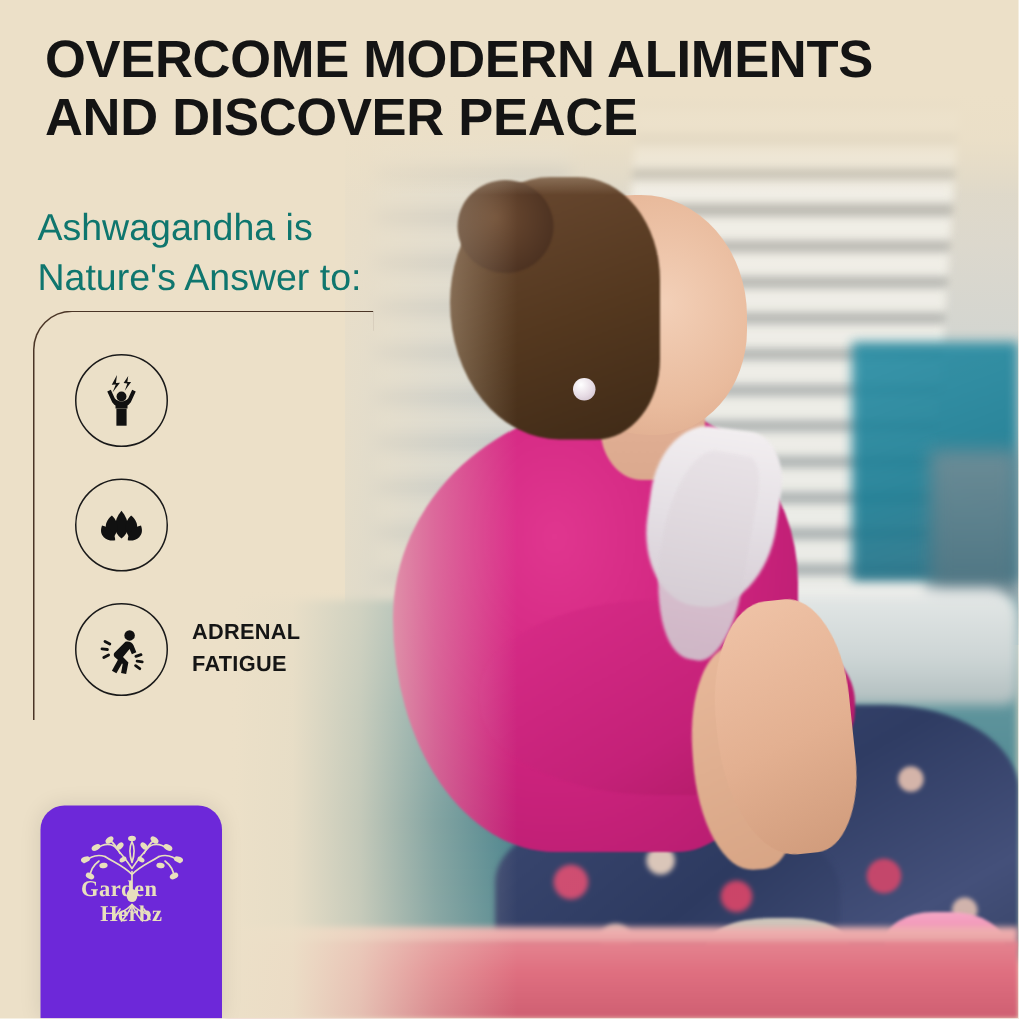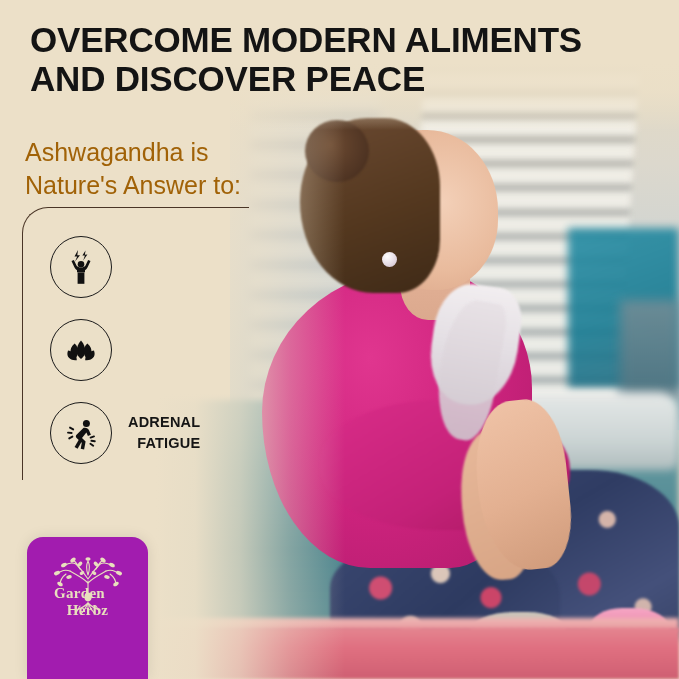--- a/index.html
+++ b/index.html
@@ -256,21 +256,21 @@
   }
 
   .subhead {
     position: absolute;
     left: 25px; top: 136px;
     width: 250px;
     margin: 0;
     font-size: 25px;
     line-height: 1.3;
     font-weight: 400;
-    color: #a16207;
+    color: #0f766e;
   }
 
   
   .bracket {
     position: absolute;
     left: 22px; top: 207px;
     width: 226px; height: 272px;
     border-left: 1.6px solid #4a3526;
     border-top: 1.6px solid #4a3526;
     border-right: none;
@@ -282,21 +282,21 @@
     position: absolute;
     left: 50px; top: 236px;
     width: 240px;
   }
   .benefit {
     display: flex;
     align-items: center;
     height: 62px;
     margin-bottom: 21px;
   }
-  .benefit:last-child { margin-bottom: 0; text-align: right; }
+  .benefit:last-child { margin-bottom: 0; }
   .b-circle {
     width: 60px; height: 60px;
     min-width: 60px;
     border: 1.8px solid #1a1a1a;
     border-radius: 50%;
     display: flex;
     align-items: center;
     justify-content: center;
     background: rgba(236,224,200,0.45);
   }
@@ -310,21 +310,21 @@
     color: #151515;
     text-transform: uppercase;
     white-space: pre-line;
   }
 
   
   .badge {
     position: absolute;
     left: 27px; top: 537px;
     width: 121px; height: 142px;
-    background: #a21caf;
+    background: #6d28d9;
     border-radius: 16px 16px 0 0;
     box-shadow: 0 0 14px rgba(0,0,0,0.10);
     display: flex;
     flex-direction: column;
     align-items: center;
     padding-top: 16px;
     box-sizing: border-box;
   }
   .badge-mark { position: relative; width: 104px; height: 74px; }
   .badge-mark svg { position: absolute; left: 0; top: 0; }

